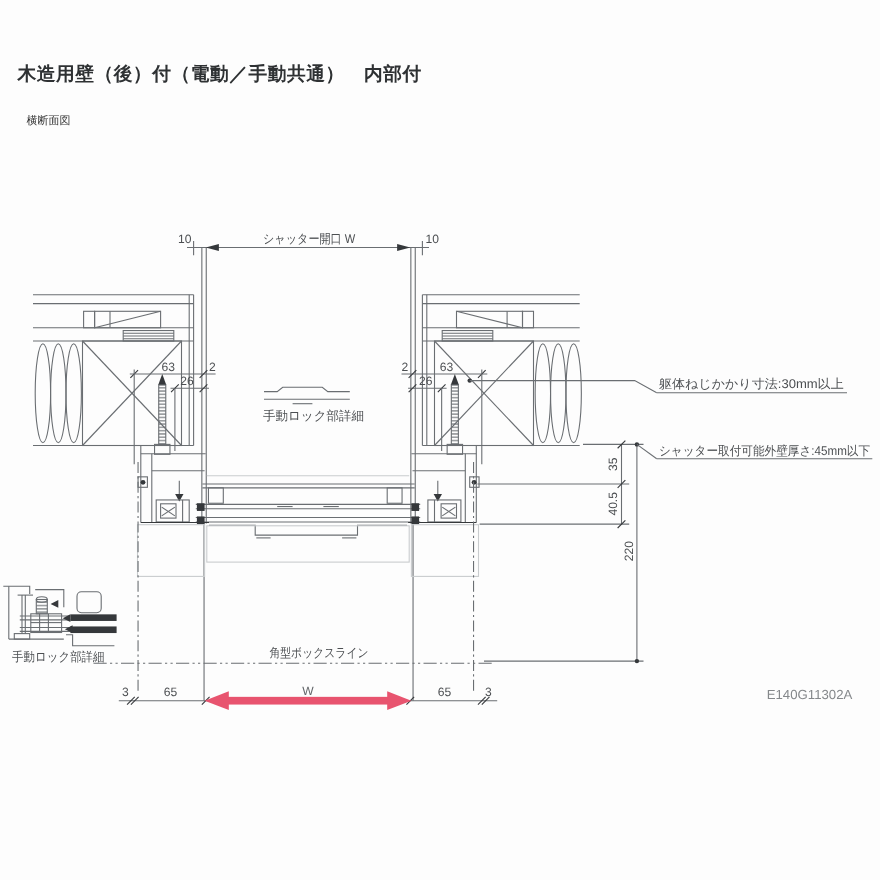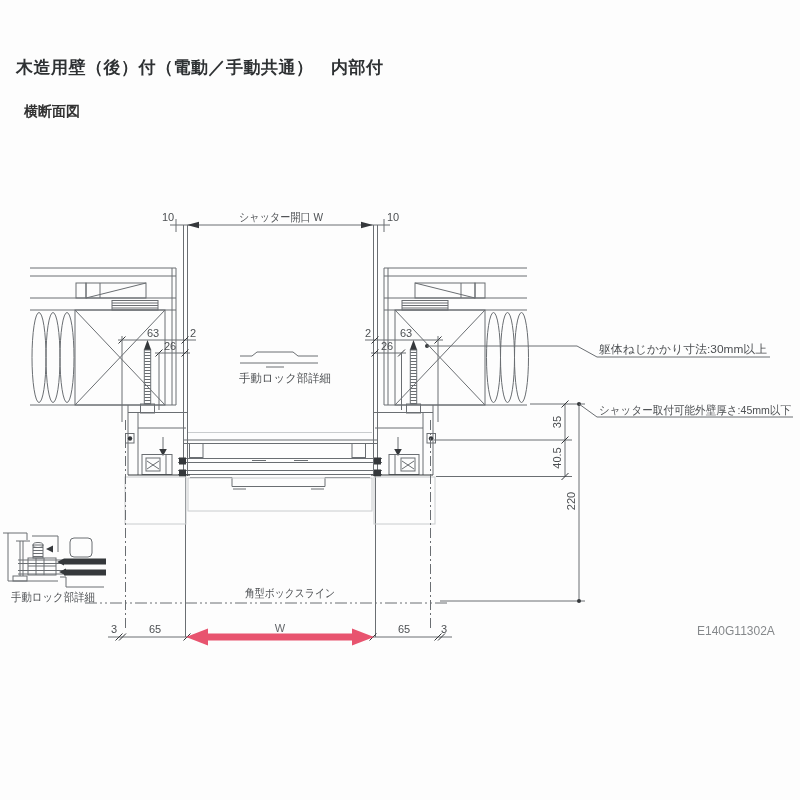--- a/index.html
+++ b/index.html
@@ -1,20 +1,20 @@
 <!DOCTYPE html>
 <html style="--accent: #e8546f;"><head>
 <meta charset="utf-8">
 <style>
   html,body{margin:0;padding:0;background:#fdfdfd;}
   .page{position:relative;width:800px;height:800px;background:#fdfdfd;overflow:hidden;
         font-family:"Liberation Sans",sans-serif;}
   .title{position:absolute;left:16px;top:20px;font-size:17px;font-weight:bold;color:#2e3133;
          letter-spacing:.5px;margin-top:36px;}
-  .viewlabel{position:absolute;left:24px;top:103px;font-size:14px;color:#333;font-weight:bold;}
+  .viewlabel{position:absolute;left:24px;top:103px;font-size:10px;color:#333;font-weight:normal;}
   svg{position:absolute;left:0;top:0;}
   .ln{stroke:#6a6e72;stroke-width:1;fill:none;}
   .lnD{stroke:#35383b;stroke-width:1;fill:none;}
   .lnL{stroke:#c9ccce;stroke-width:1;fill:none;}
   .fD{fill:#35383b;stroke:none;}
   .accent{fill:var(--accent,#e8546f);stroke:none;}
   text{fill:#4c4f52;}
   .t11{font:11px "Liberation Sans",sans-serif;}
   .t115{font:11.5px "Liberation Sans",sans-serif;}
   .t12{font:12px "Liberation Sans",sans-serif;fill:#85888b;}

